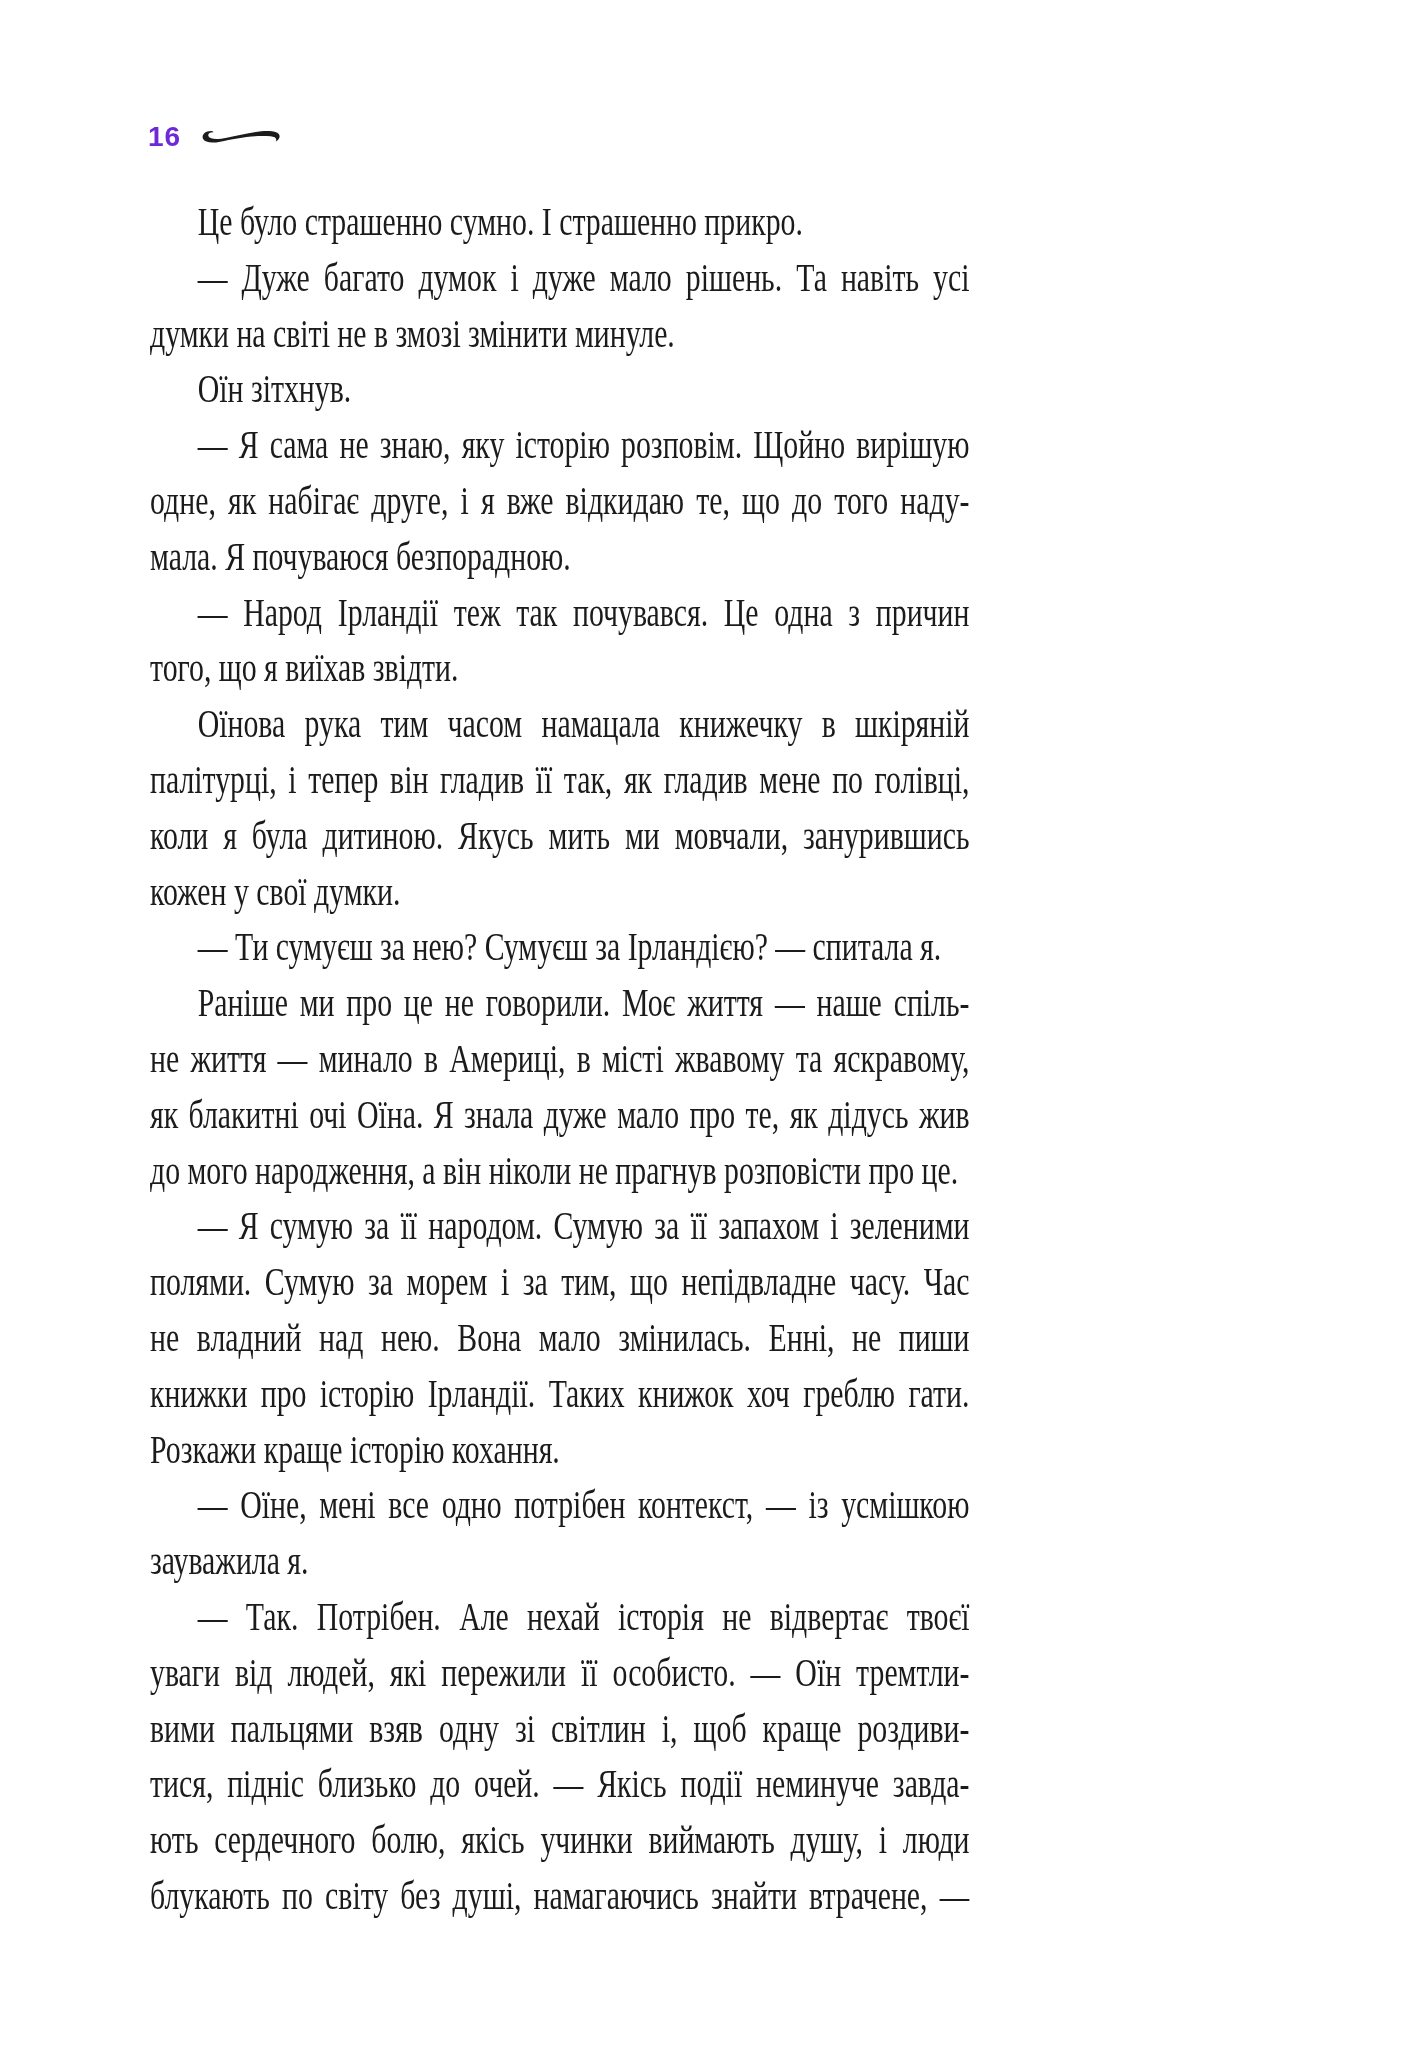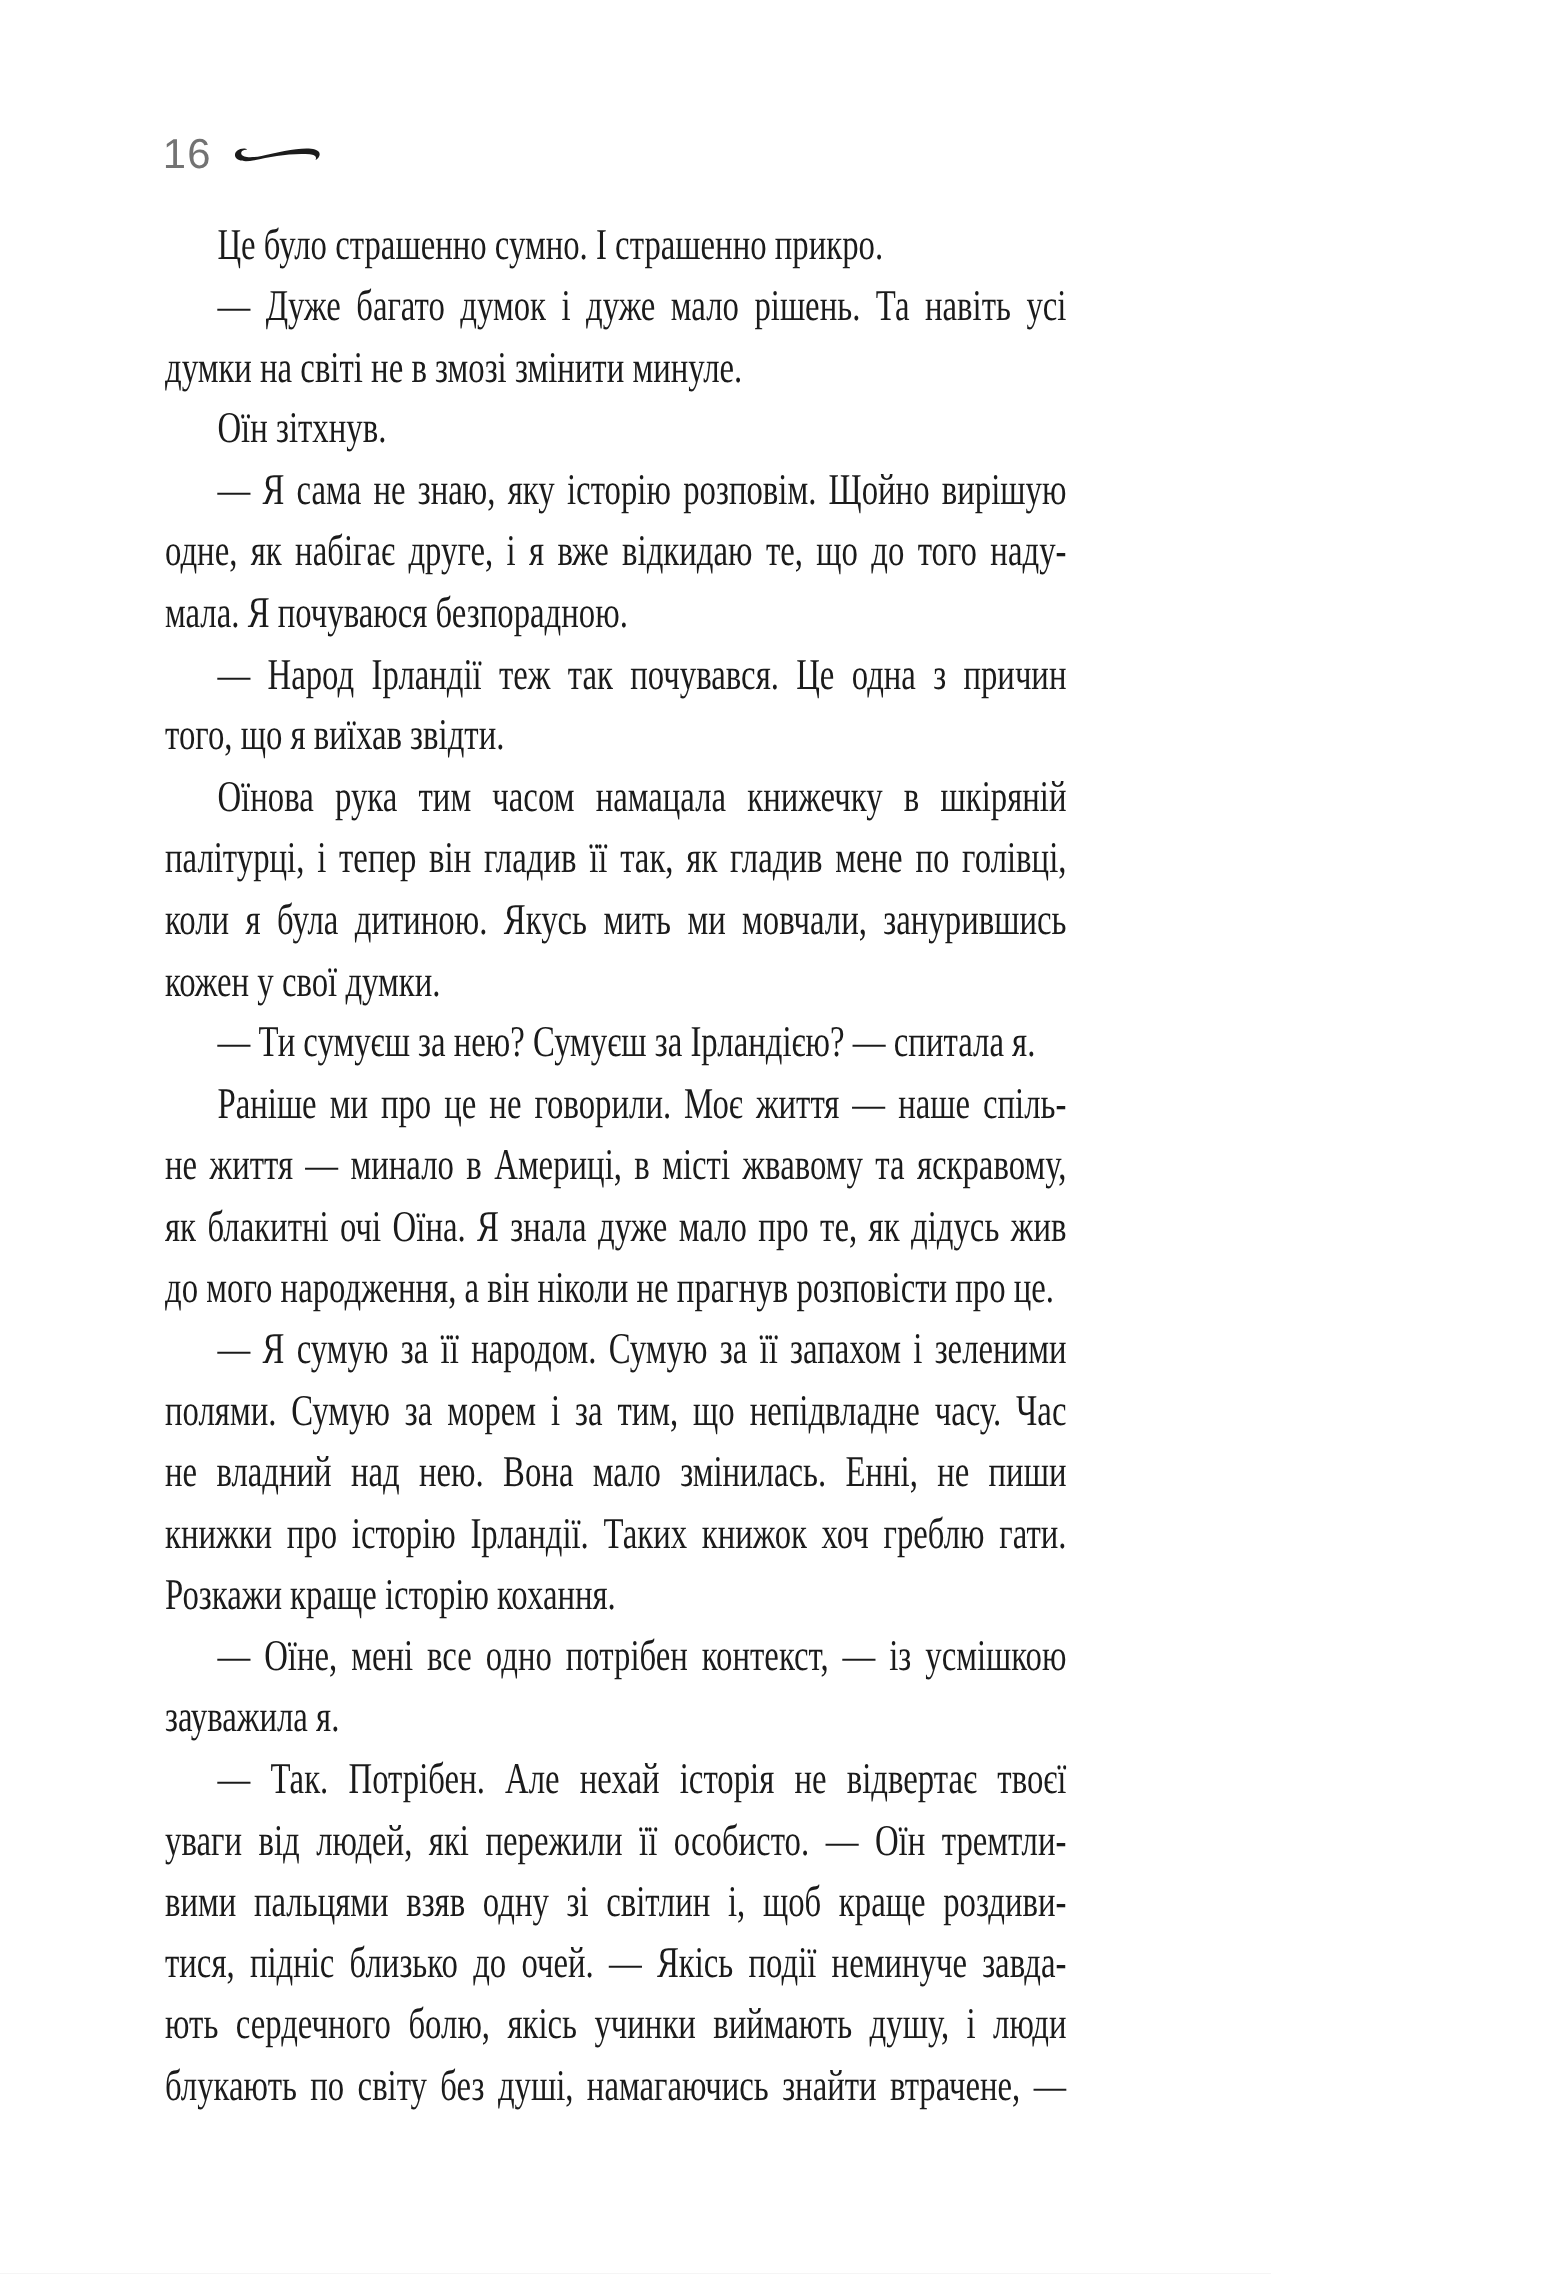--- a/index.html
+++ b/index.html
@@ -19,24 +19,24 @@
   .header-row {
     position: absolute;
     left: 148px;
     top: 122px;
     display: flex;
     align-items: center;
     gap: 18px;
   }
   .page-number {
     font-family: "Liberation Sans", sans-serif;
-    font-weight: 400;
-    font-size: 38px;
+    font-weight: 700;
+    font-size: 28px;
     letter-spacing: 1px;
-    color: #737373;
+    color: #6d28d9;
     line-height: 1;
   }
   .flourish {
     width: 84px;
     height: 30px;
   }
   .flourish svg {
     display: block;
     width: 100%;
     height: 100%;

